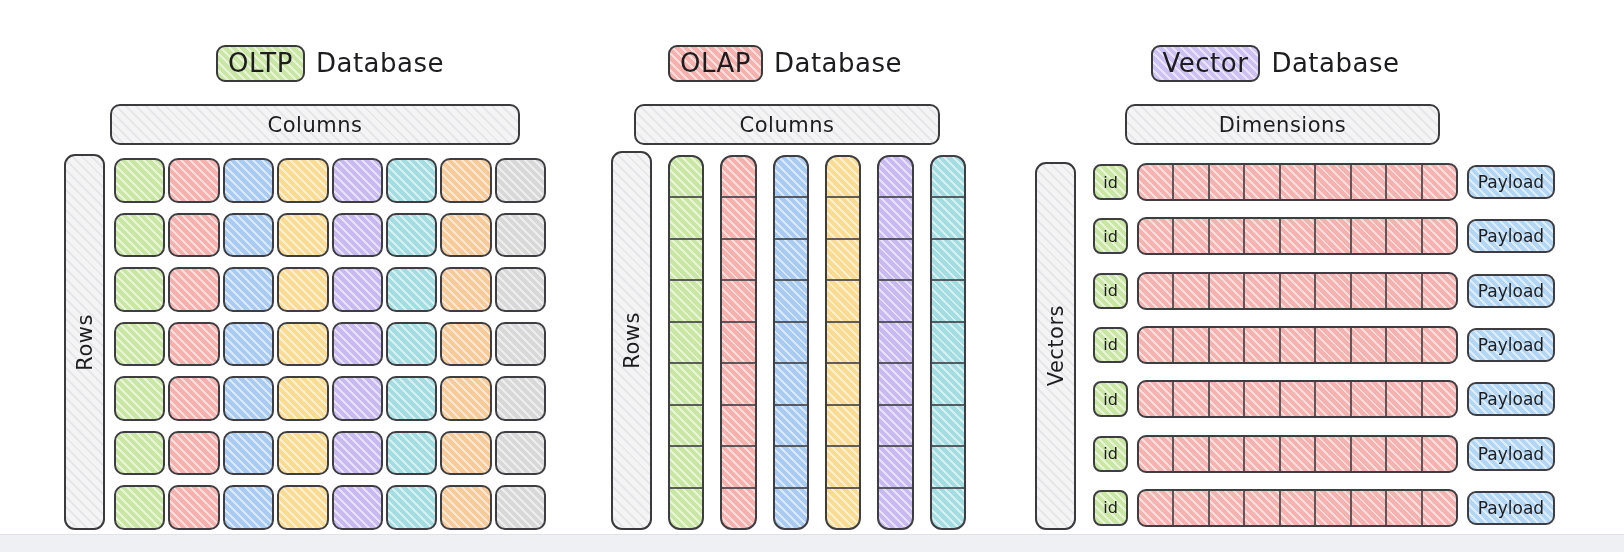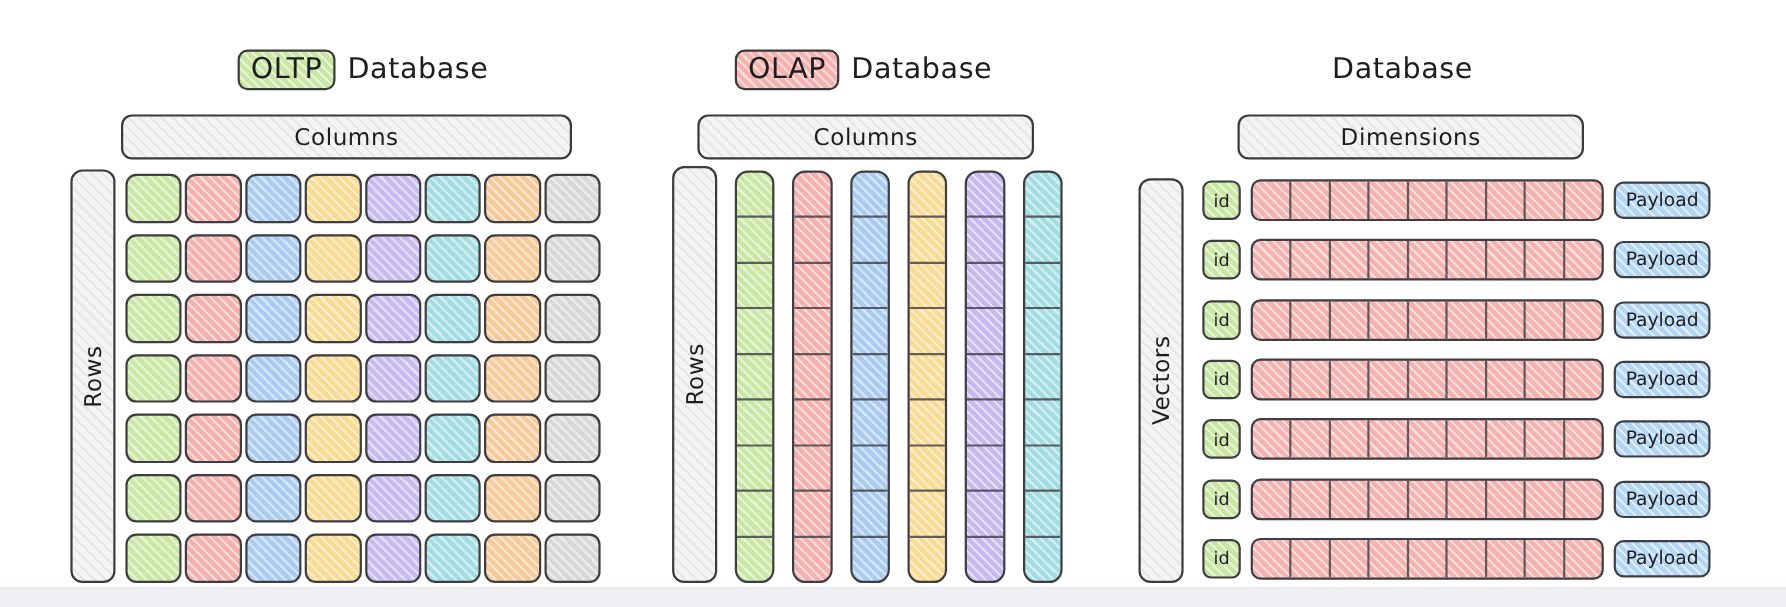--- a/index.html
+++ b/index.html
@@ -247,20 +247,21 @@
         <div class="olap-seg"></div>
         <div class="olap-seg"></div>
         <div class="olap-seg"></div>
         <div class="olap-seg"></div>
         <div class="olap-seg"></div>
         <div class="olap-seg"></div>
       </div>
     </div>
 
   <div class="title" id="vector-title">
+    <span class="badge hatch" style="--fill: #cdc0f3;">Vector</span>
     <span>Database</span>
   </div>
   <div class="header-bar gray-hatch" id="vec-dims-bar" style="--fill: #f4f4f5;">
     <span>Dimensions</span>
   </div>
   <div class="side-bar gray-hatch" id="vec-vectors-bar" style="--fill: #f4f4f5;">
     <span class="vlabel">Vectors</span>
   </div>
   <div id="vector-rows">
       <div class="vec-row">

